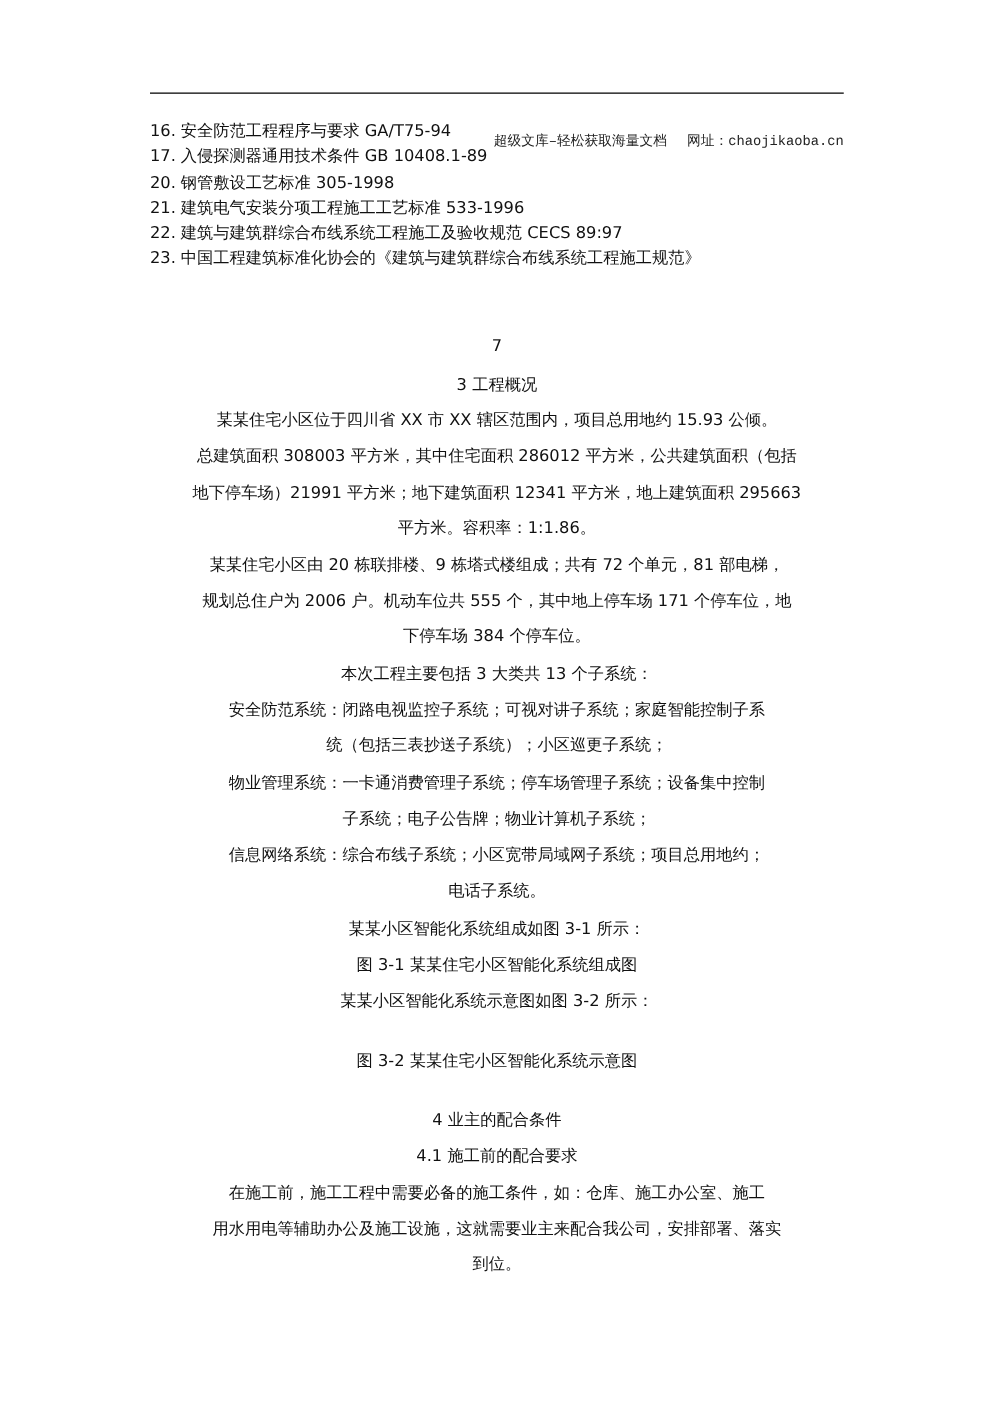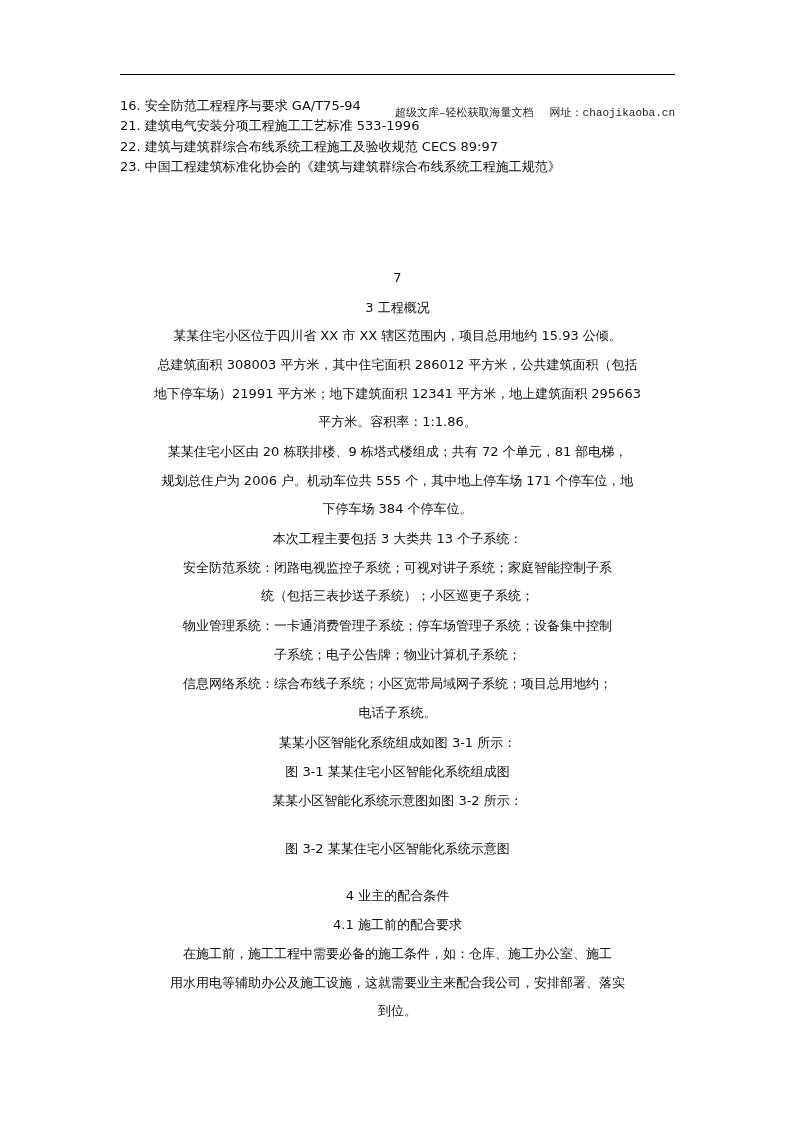--- a/index.html
+++ b/index.html
@@ -20,20 +20,22 @@
 <body>
 
 <div class="header">
   <div class="header-text">
     <span>超级文库–轻松获取海量文档</span><span>网址：chaojikaoba.cn</span>
   </div>
 </div>
 
 <div class="list">
   <div class="list-item"><span class="num">16.</span><span>安全防范工程程序与要求 GA/T75-94</span></div>
+  <div class="list-item"><span class="num">17.</span><span>入侵探测器通用技术条件 GB 10408.1-89</span></div>
+  <div class="list-item"><span class="num">20.</span><span>钢管敷设工艺标准 305-1998</span></div>
   <div class="list-item"><span class="num">21.</span><span>建筑电气安装分项工程施工工艺标准 533-1996</span></div>
   <div class="list-item"><span class="num">22.</span><span>建筑与建筑群综合布线系统工程施工及验收规范 CECS 89:97</span></div>
   <div class="list-item"><span class="num">23.</span><span>中国工程建筑标准化协会的《建筑与建筑群综合布线系统工程施工规范》</span></div>
 </div>
 
 <div class="center" style="top:270px;">7</div>
 <div class="center" style="top:299px;">3  工程概况</div>
 
 <div class="center" style="top:327px;">某某住宅小区位于四川省 XX  市 XX  辖区范围内，项目总用地约 15.93  公倾。</div>
 <div class="center" style="top:356px;">总建筑面积 308003  平方米，其中住宅面积 286012  平方米，公共建筑面积（包括</div>

